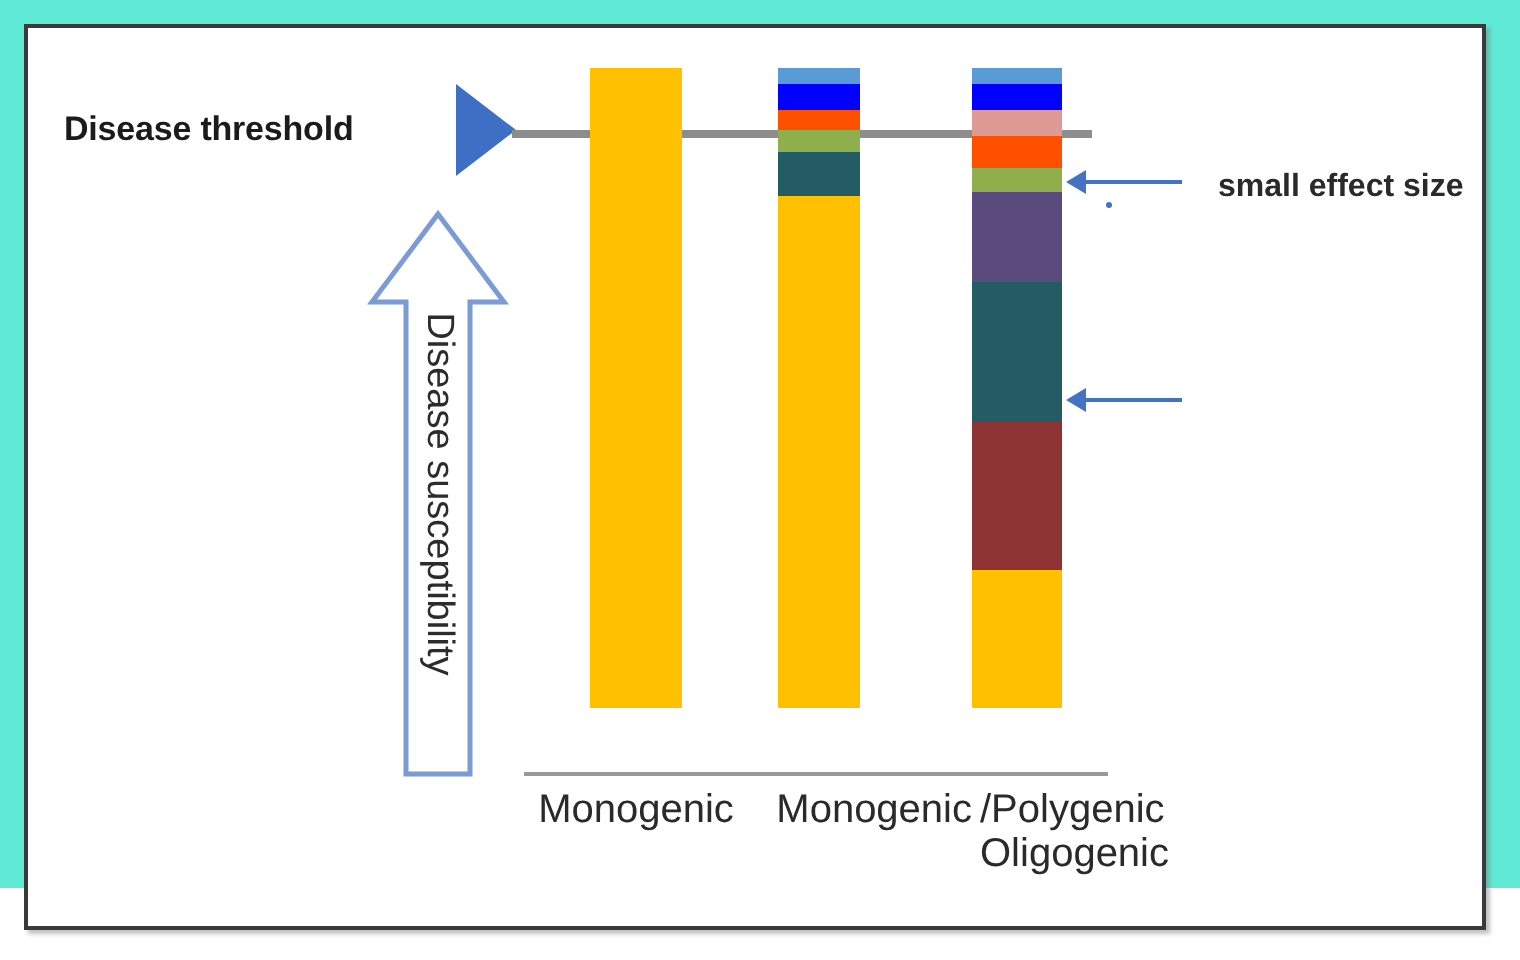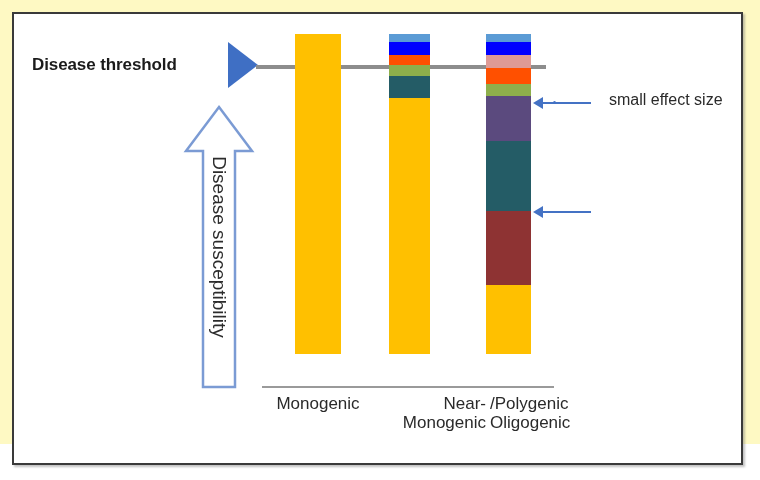--- a/index.html
+++ b/index.html
@@ -5,21 +5,21 @@
   html,body{margin:0;padding:0;}
   body{
     width:760px;height:480px;
     background:#ffffff;
     font-family:"Liberation Sans", sans-serif;
     overflow:hidden;
     position:relative;
   }
   #stage{
     position:absolute;left:0;top:0;width:760px;height:444px;
-    background:#fef9c3;
+    background:#5eead4;
   }
   
   #frame{
     position:absolute;
     left:12px;top:12px;
     width:731px;height:453px;
     border:2px solid #3a3a3a;
     background:#ffffff;
     box-sizing:border-box;
     box-shadow:2px 2px 2px rgba(120,120,120,.45);
@@ -80,30 +80,30 @@
   }
   .seg{width:100%;}
   #bar-monogenic{left:295px;width:46px;}
   #bar-near-monogenic{left:389px;width:41px;}
   #bar-oligogenic{left:486px;width:45px;}
 
   
   .cat-label{
     position:absolute;
     top:394px;
-    font-size:17px;color:#2a2a2a;
+    font-size:20px;color:#2a2a2a;
     text-align:center;
     line-height:1.12;
   }
   #cat-monogenic{left:228px;width:180px;text-align:center;}
   #cat-near{left:368px;width:118px;text-align:right;}
   #cat-oligo{left:490px;width:120px;text-align:left;}
 
   
-  .anno{position:absolute;height:24px;display:flex;align-items:flex-end;}
+  .anno{position:absolute;height:24px;display:flex;align-items:flex-start;font-weight:bold;}
   .anno-arrow{position:relative;width:58px;height:12px;flex:0 0 58px;}
   .anno-arrow .shaft{
     position:absolute;left:8px;top:5px;width:50px;height:2px;background:#4472C4;
   }
   .anno-arrow .head{
     position:absolute;left:0;top:0;width:0;height:0;
     border-top:6px solid transparent;
     border-bottom:6px solid transparent;
     border-right:10px solid #4472C4;
   }
@@ -159,21 +159,20 @@
       <div class="seg" style="background: rgb(91, 74, 126); height: 14%;"></div>
       <div class="seg" style="background: rgb(36, 92, 102); height: 21.7%;"></div>
       <div class="seg" style="background: rgb(142, 51, 51); height: 23.3%;"></div>
       <div class="seg" style="background: rgb(255, 192, 0); height: 21.5%;"></div>
     </div>
 
   <div class="cat-label" id="cat-monogenic">
       <div>Monogenic</div>
     </div>
   <div class="cat-label" id="cat-near">
-      <div>Near-</div>
       <div>Monogenic</div>
     </div>
   <div class="cat-label" id="cat-oligo">
       <div>/Polygenic</div>
       <div>Oligogenic</div>
     </div>
 
   <div class="anno" id="anno-small">
     <span class="anno-arrow">
       <span class="head"></span>

